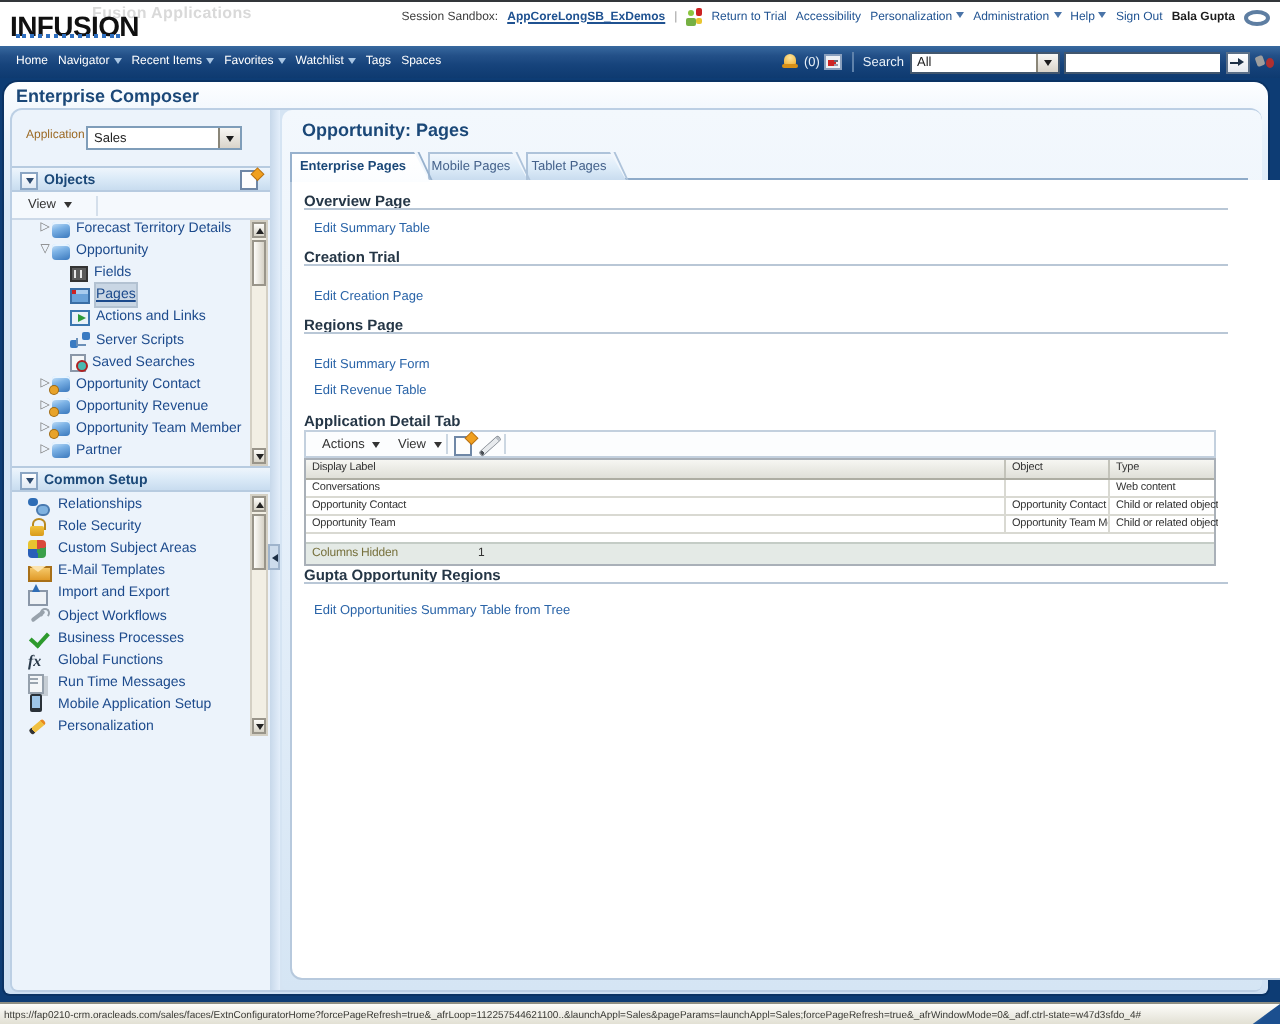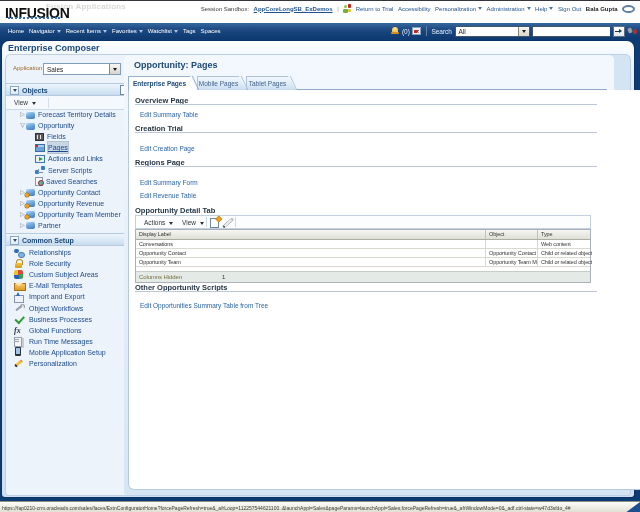--- a/index.html
+++ b/index.html
@@ -150,21 +150,21 @@
   .sb .tri-u { width:0; height:0; border-left:2px solid transparent; border-right:2px solid transparent; border-bottom:3px solid #222; }
   .sb .tri-d { width:0; height:0; border-left:2px solid transparent; border-right:2px solid transparent; border-top:3px solid #222; }
   .sb .thumb { position:absolute; left:0; width:7px; background:linear-gradient(90deg,#fdfcf9,#d6d2c6); border:1px solid #99958a; }
 
   
   .splitter { position:absolute; left:135px; top:55px; width:5px; height:440px; background:linear-gradient(90deg,#c7d8ea,#e3eefa); }
   .split-handle { position:absolute; left:134px; top:272px; width:6px; height:13px; background:#cddcec; border:1px solid #9fb4cc; display:flex; align-items:center; justify-content:center; }
   .split-handle .tri { width:0; height:0; border-top:2.5px solid transparent; border-bottom:2.5px solid transparent; border-right:3px solid #1c2f45; }
 
   
-  .main-panel { position:absolute; left:124px; top:55px; width:490px; height:440px;
+  .main-panel { position:absolute; left:141px; top:55px; width:490px; height:440px;
     background:linear-gradient(180deg,#f3f8fd 0%,#e3eef9 55%,#d5e5f4 100%); border-radius:5px 5px 3px 3px; }
   .main-title { position:absolute; left:10px; top:5px; font-size:9px; font-weight:bold; color:#1b4878; }
   .tabs { position:absolute; left:4px; top:21px; width:479px; height:14px; border-bottom:1px solid #8fabc9; }
   .tab { position:absolute; top:0; height:14px; font-size:6.5px; display:flex; align-items:center; justify-content:center; padding-right:7px; }
   .tab .bg { position:absolute; left:0; top:0; right:0; bottom:0; clip-path:polygon(0 0, calc(100% - 8px) 0, 100% 100%, 0 100%); }
   .tab .lab { position:relative; z-index:2; }
   .tab.active { height:15px; z-index:3; font-weight:bold; color:#1b4878; }
   .tab.active .bg { background:linear-gradient(180deg,#ffffff,#fbfdff); border-top:1px solid #97b1cd; border-left:1px solid #97b1cd; }
   .tab.active .slant { position:absolute; right:2px; top:0; bottom:1px; width:8px; border-right:1.5px solid #97b1cd; transform:skewX(25deg); z-index:1; }
   .tab.inactive { color:#44618a; }
@@ -460,21 +460,21 @@
 
       <div class="sec-hdr" style="top:34px;">Creation Trial</div>
       <div class="sec-rule" style="top:42px;"></div>
       <div class="lnk" style="top:55px;">Edit Creation Page</div>
 
       <div class="sec-hdr" style="top:68px;">Regions Page</div>
       <div class="sec-rule" style="top:76px;"></div>
       <div class="lnk" style="top:89px;">Edit Summary Form</div>
       <div class="lnk" style="top:102px;">Edit Revenue Table</div>
 
-      <div class="sec-hdr" style="top:116px;">Opportunity Detail Tab</div>
+      <div class="sec-hdr" style="top:116px;">Application Detail Tab</div>
 
       <div class="dt-toolbar">
         <span class="m" style="left:8px;"><span>Actions</span> <span class="caret-d"></span></span>
         <span class="m" style="left:46px;"><span>View</span> <span class="caret-d"></span></span>
         <span class="vl" style="left:70px;"></span>
         <span class="ic ic-newobj"></span>
         <span class="ic ic-editpencil"></span>
         <span class="vl" style="left:99px;"></span>
       </div>
 
@@ -499,21 +499,21 @@
           <span class="dcell c2">Opportunity Team Member</span>
           <span class="dcell c3">Child or related object</span>
         </div>
         <div class="spacer"></div>
         <div class="tfoot">
           <span class="fl">Columns Hidden</span>
           <span class="fv">1</span>
         </div>
       </div>
 
-      <div class="sec-hdr" style="top:193px;">Other Opportunity Scripts</div>
+      <div class="sec-hdr" style="top:193px;">Gupta Opportunity Regions</div>
       <div class="sec-rule" style="top:201px;"></div>
       <div class="lnk" style="top:212px;">Edit Opportunities Summary Table from Tree</div>
     </div>
   </div>
 
   <div class="statusbar">
     <span class="url">https://fap0210-crm.oracleads.com/sales/faces/ExtnConfiguratorHome?forcePageRefresh=true&amp;_afrLoop=112257544621100..&amp;launchAppl=Sales&amp;pageParams=launchAppl=Sales;forcePageRefresh=true&amp;_afrWindowMode=0&amp;_adf.ctrl-state=w47d3sfdo_4#</span>
     <span class="corner"></span>
   </div>
 

